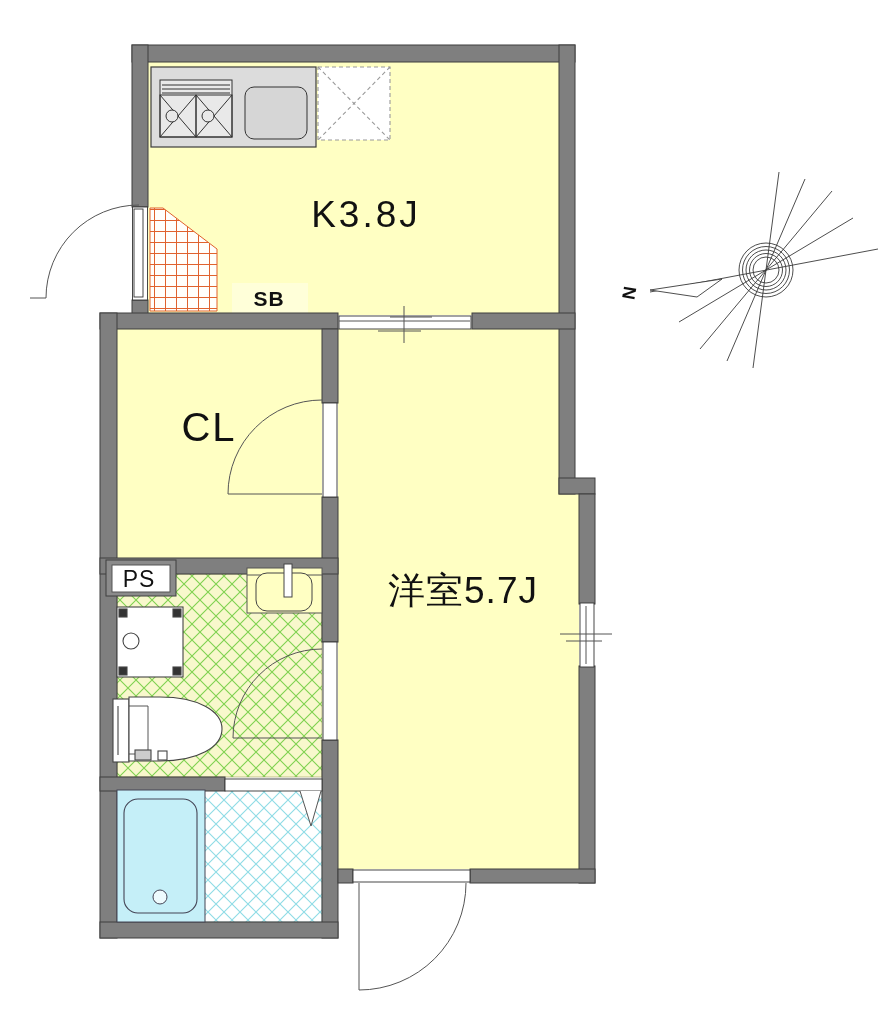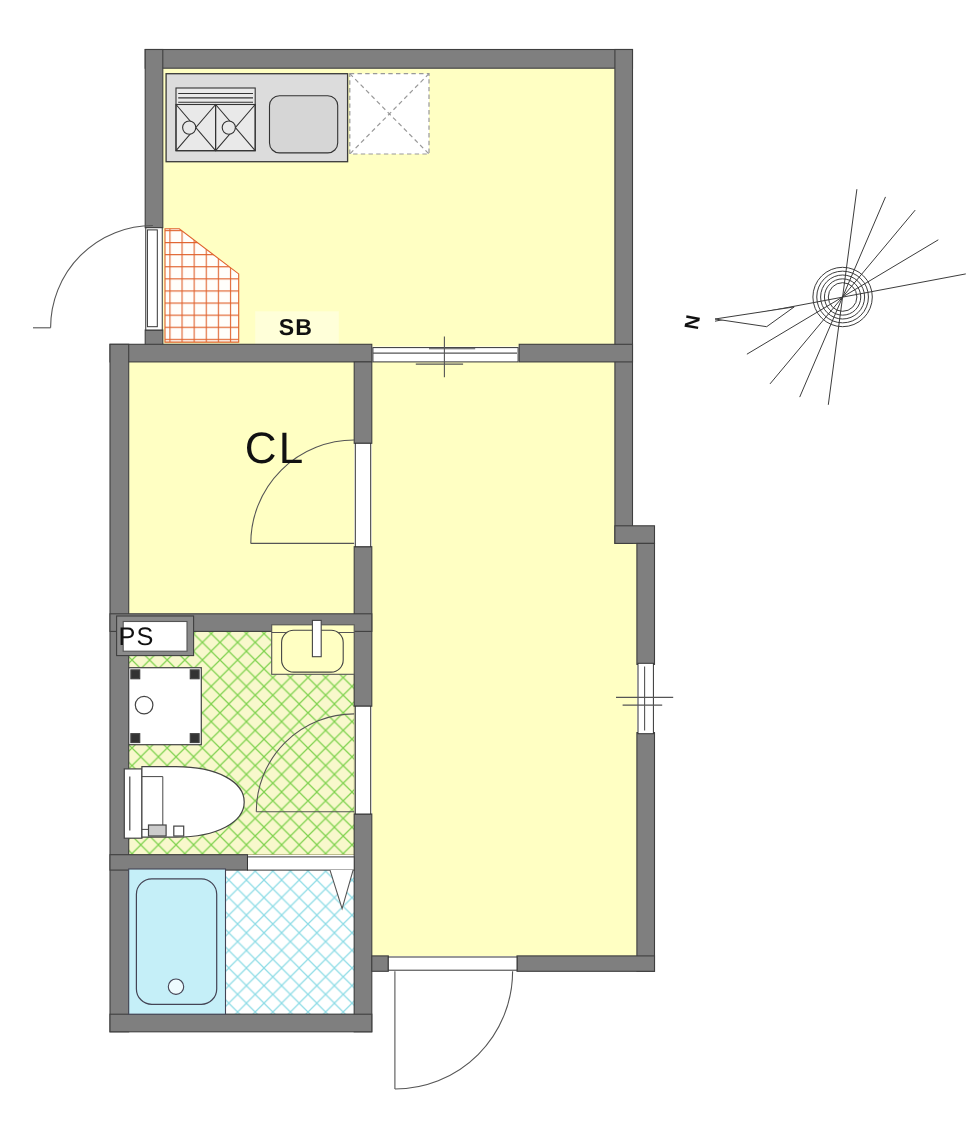--- a/index.html
+++ b/index.html
@@ -175,18 +175,20 @@
     <circle cx="766" cy="270" r="27"></circle>
     <path d="M650 292 L878 249"></path>
     <path d="M679 322 L853 218"></path>
     <path d="M700 349 L832 191"></path>
     <path d="M727 361 L805 179"></path>
     <path d="M753 368 L779 172"></path>
     <polygon points="650,290 722,279 697,297" fill="#ffffff"></polygon>
   </g>
 </svg>
 
+<div class="lbl lbl-kitchen" style="left:366px;top:214px;">K3.8J</div>
 <div class="lbl lbl-sb" style="left:269px;top:298px;font-weight:bold;">SB</div>
-<div class="lbl lbl-cl" style="left:209px;top:408px;margin-left:41px;">CL</div>
-<div class="lbl lbl-ps" style="left:124px;top:579px;">PS</div>
+<div class="lbl lbl-cl" style="left:209px;top:427px;">CL</div>
+<div class="lbl lbl-ps" style="left:139px;top:579px;">PS</div>
+<div class="lbl lbl-room" style="left:463px;top:590px;">洋室5.7J</div>
 <div class="lbl lbl-north" style="left:629px;top:293px;">N</div>
 
 </div>
 
 </body></html>

